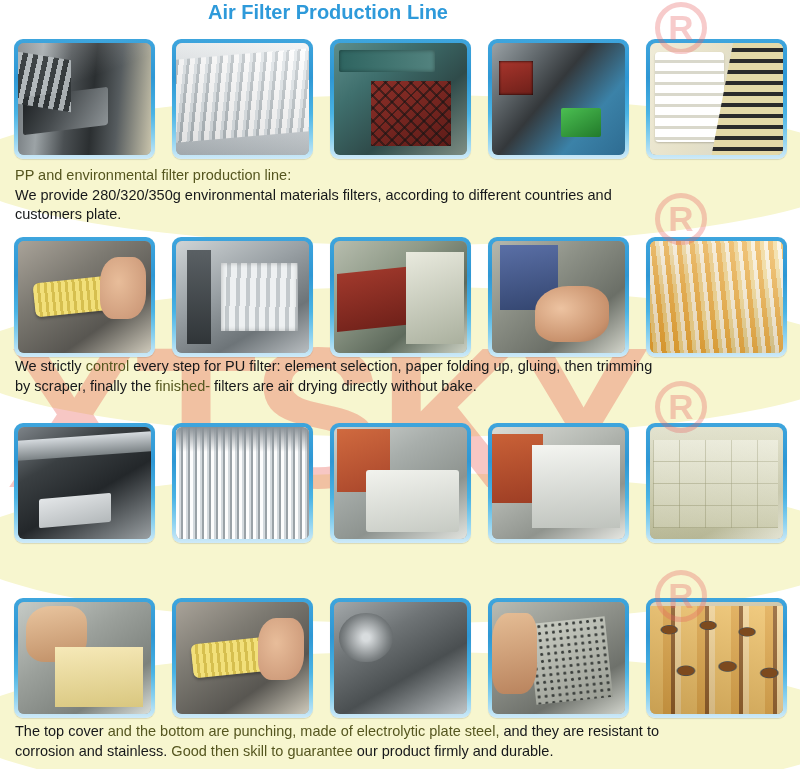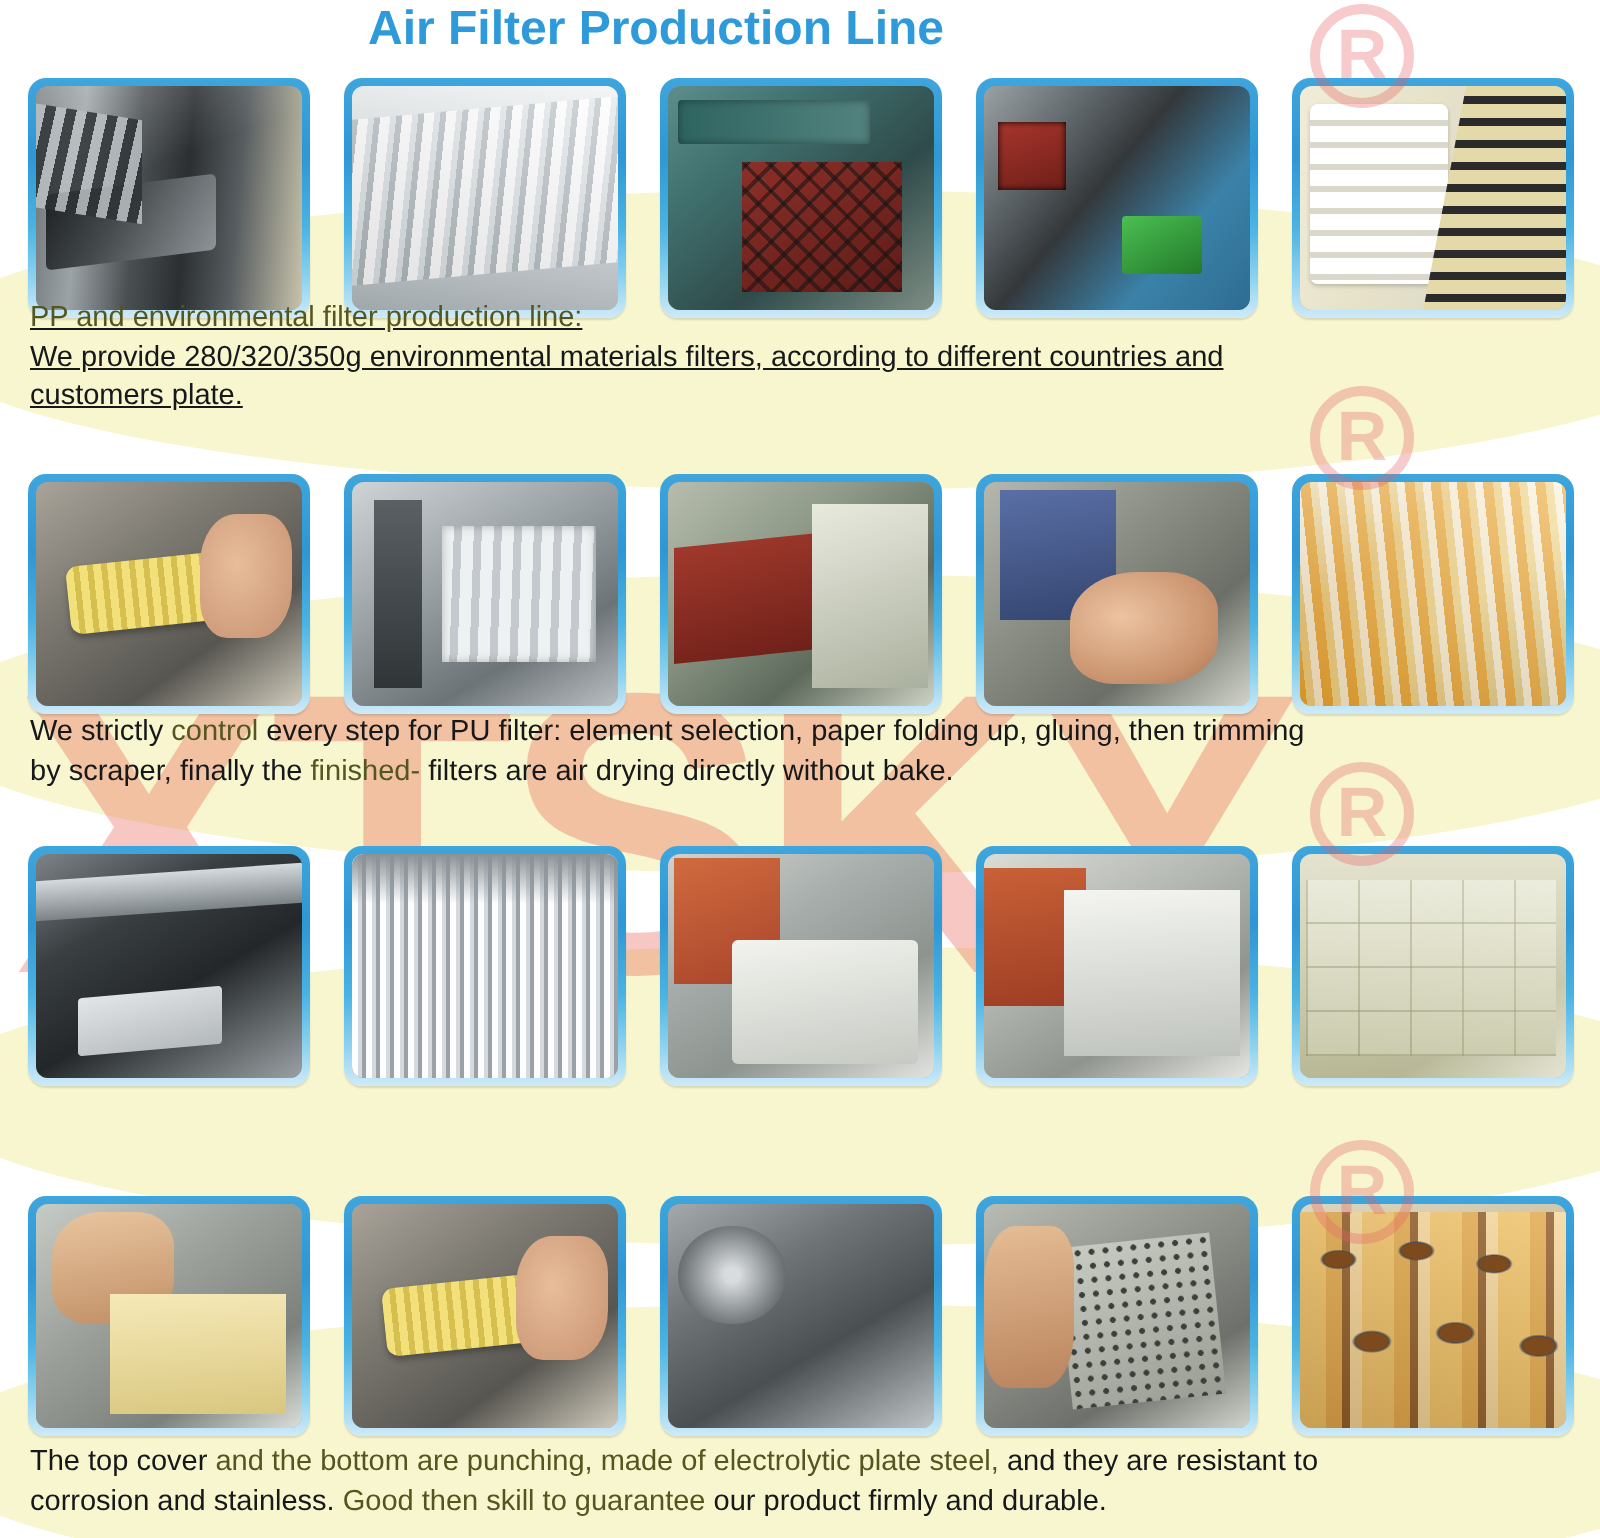--- a/index.html
+++ b/index.html
@@ -77,21 +77,21 @@
   .swoosh.s4 { top: 652px; }
 
   
   .title {
     position: absolute;
     left: 0; top: 1px;
     width: 656px;
     text-align: center;
     font-family: "Liberation Sans", sans-serif;
     font-weight: bold;
-    font-size: 24px;
+    font-size: 20px;
     color: #2e9ada;
     z-index: 7;
     letter-spacing: 0px;
   }
 
   
   .row {
     position: absolute;
     left: 14px;
     width: 774px;
@@ -136,21 +136,21 @@
   .caption {
     position: absolute;
     left: 15px;
     width: 775px;
     z-index: 8;
     font-family: "Liberation Sans", sans-serif;
     font-size: 14.5px;
     line-height: 19.5px;
     color: #16181a;
   }
-  .caption.t1 { top: 150px; text-decoration: underline; }
+  .caption.t1 { top: 166px; }
   .caption.t2 { top: 357px; }
   .caption.t3 { top: 543px; }
   .caption.t4 { top: 722px; }
   .caption p { margin: 0; }
   .hl { color: #55561f; }
 
   
   .mach-dark {
     background:
       linear-gradient(160deg, rgba(255,255,255,0.25) 0%, rgba(255,255,255,0) 38%),

